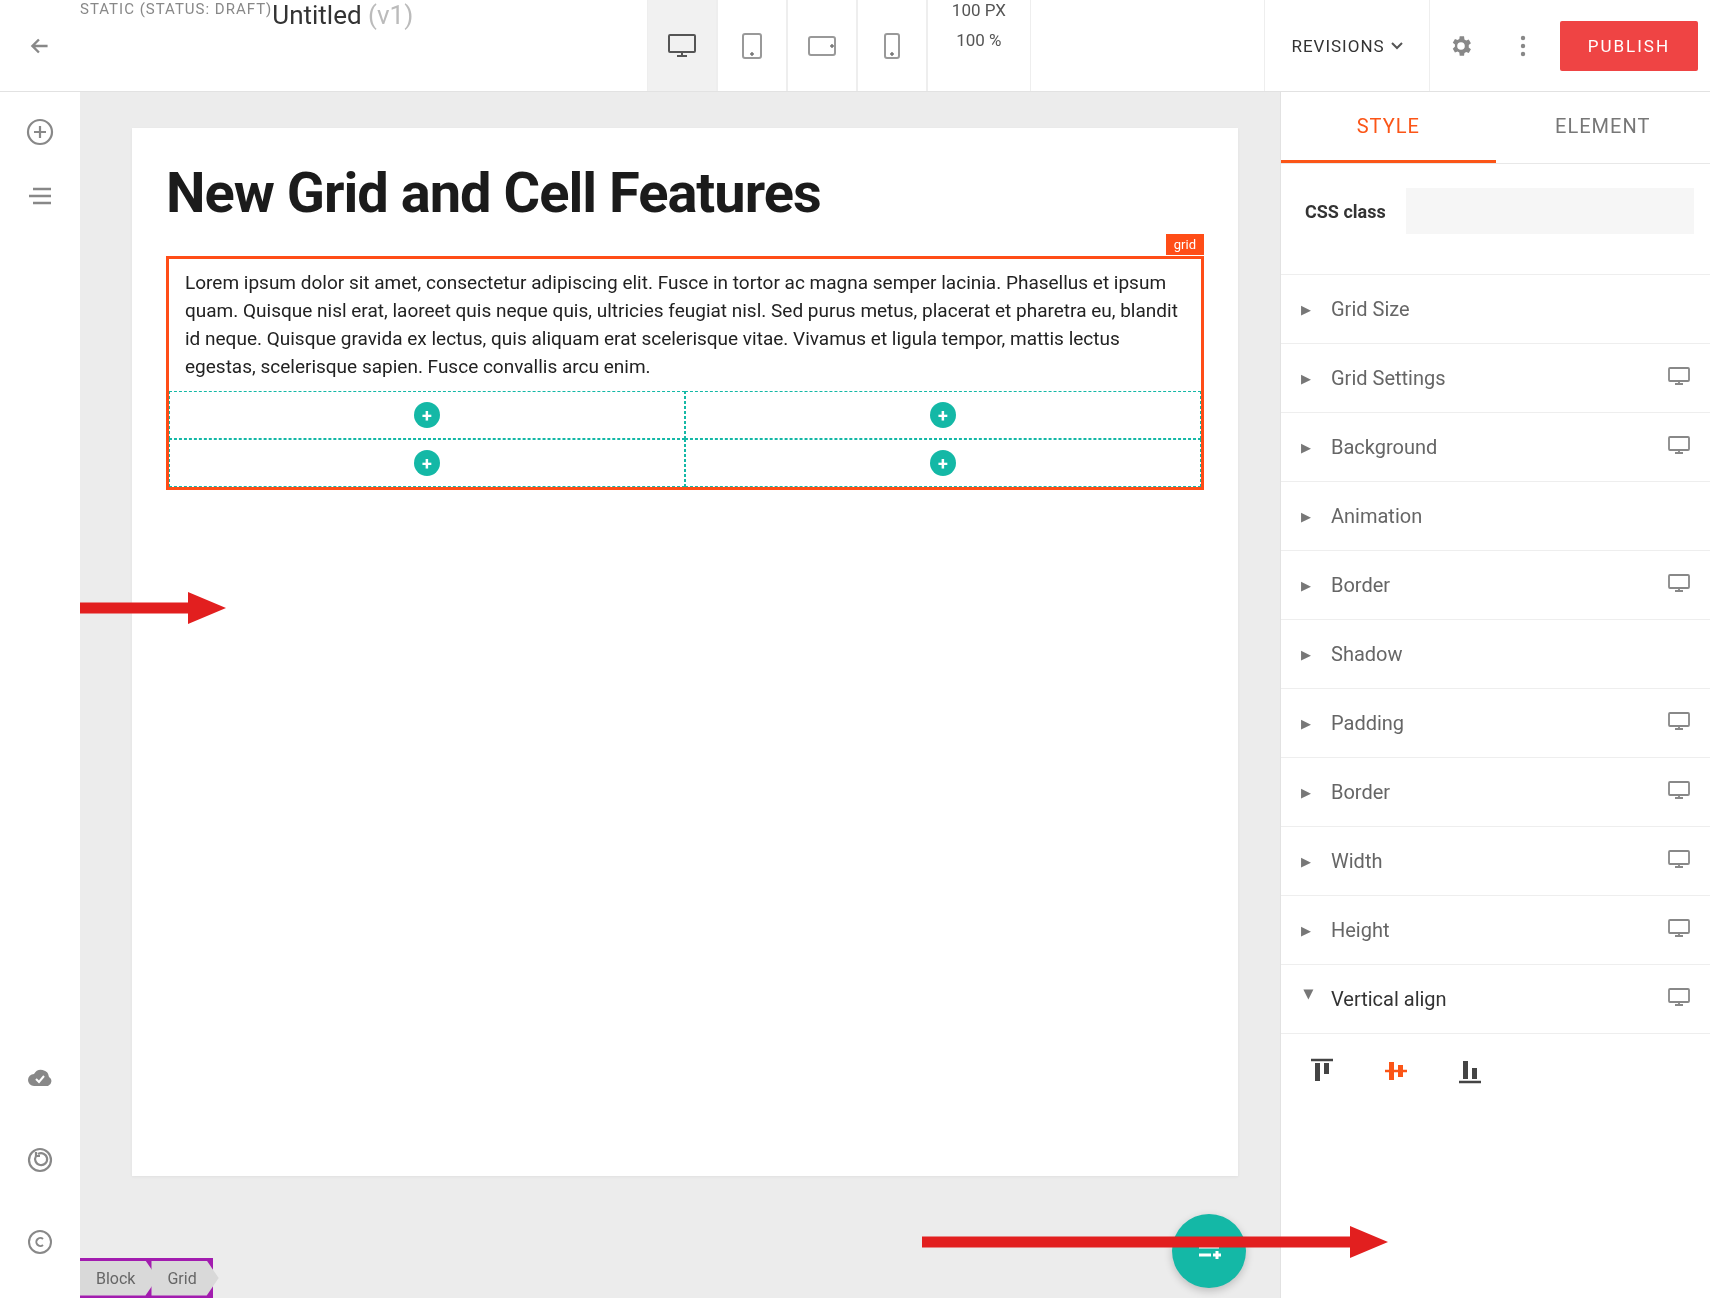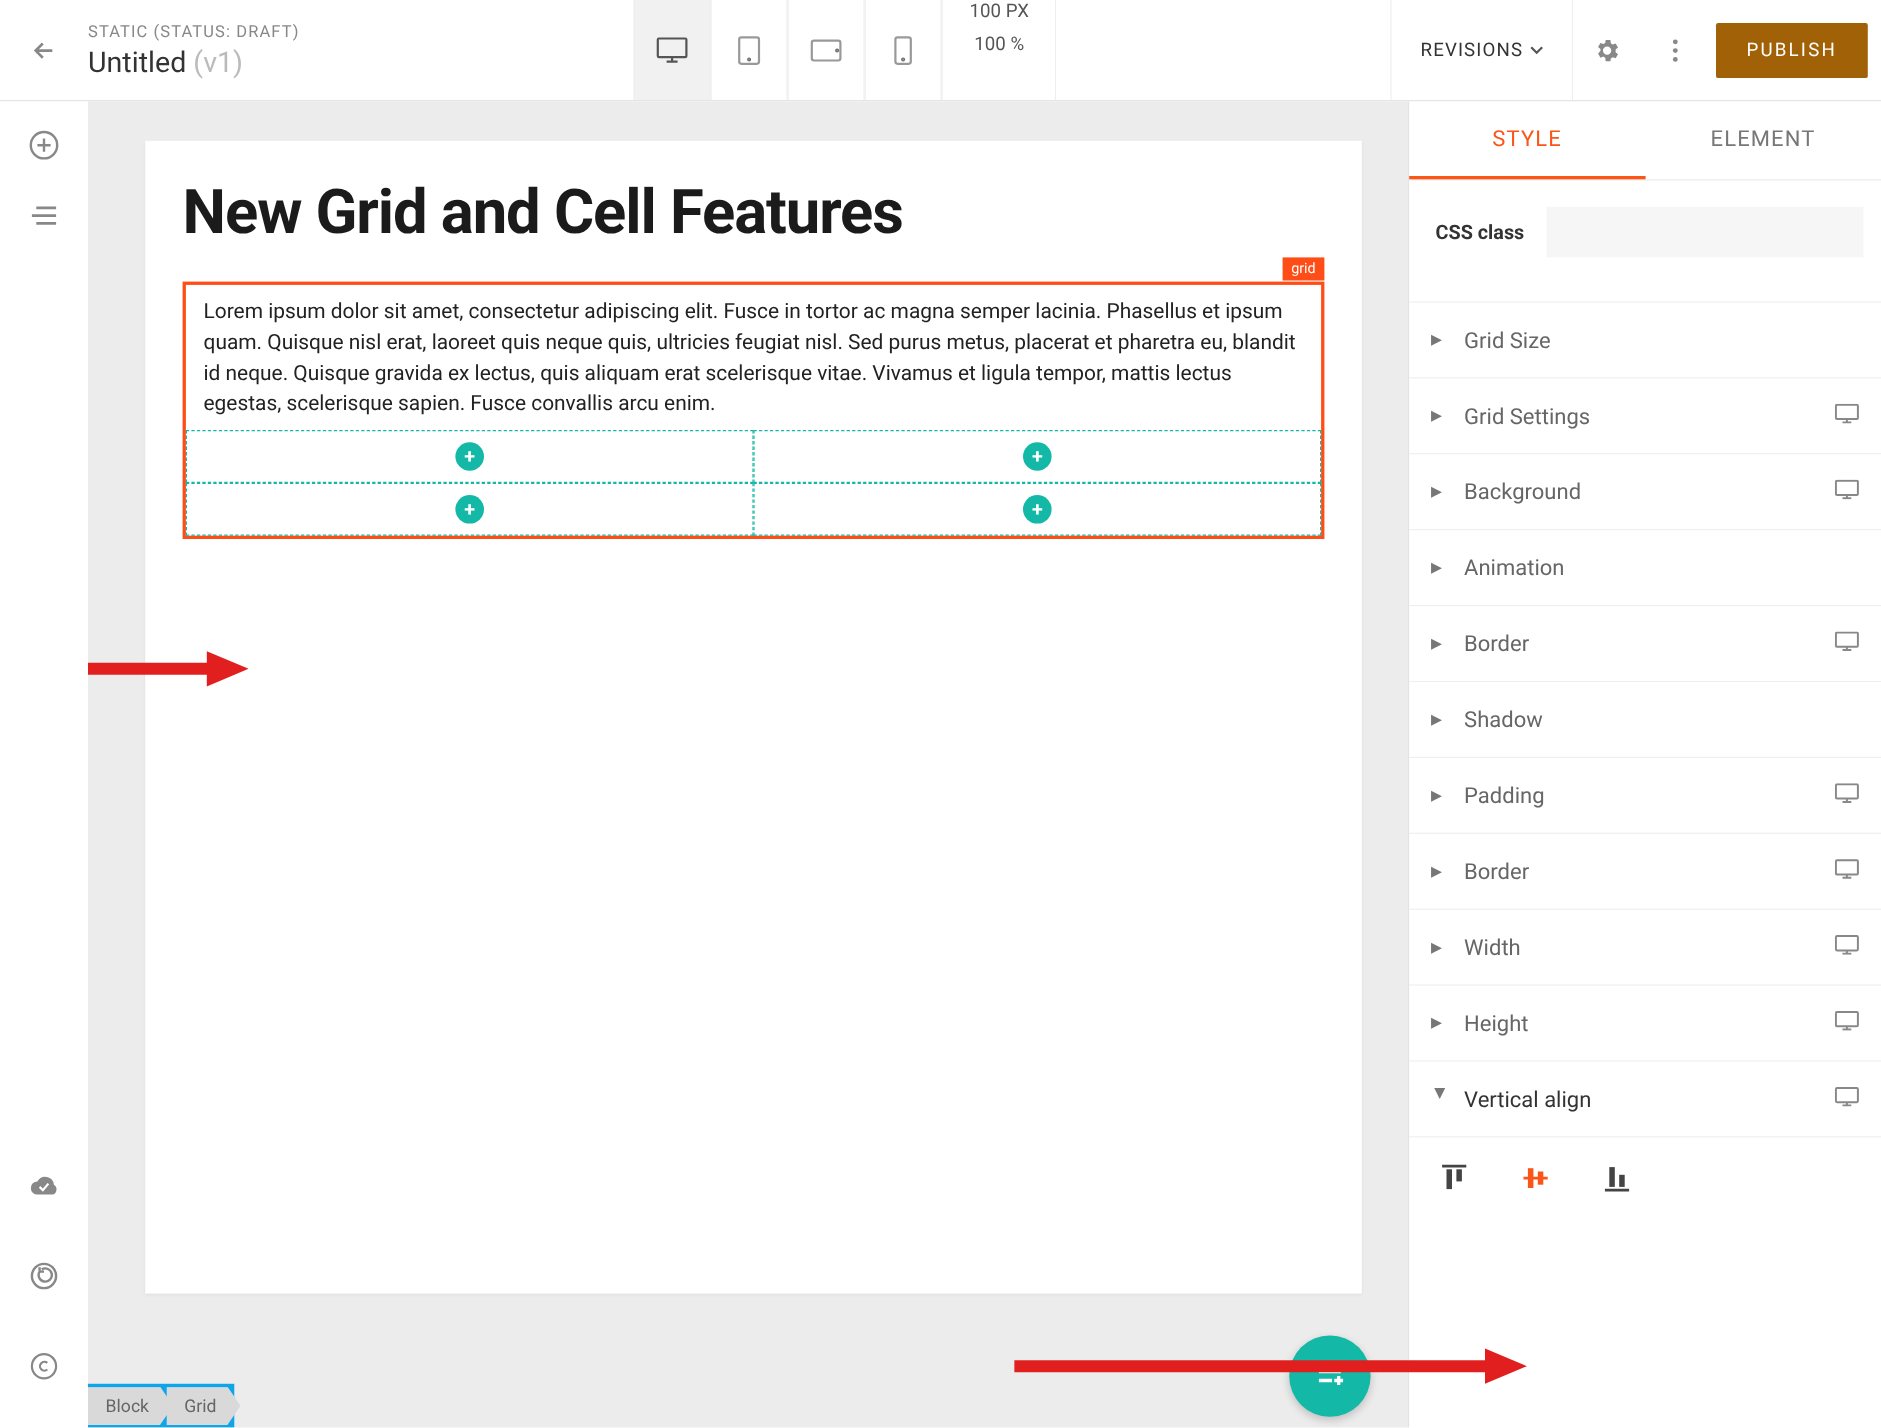--- a/index.html
+++ b/index.html
@@ -2,33 +2,33 @@
 <html><head>
 <meta charset="utf-8">
 <style>
   * { box-sizing: border-box; margin: 0; padding: 0; }
   html, body { height: 100%; font-family: -apple-system, BlinkMacSystemFont, "Segoe UI", Roboto, "Helvetica Neue", Arial, sans-serif; color:#333; }
   body { background:#fff; display:flex; flex-direction:column; height:100vh; overflow:hidden; }
 
   
   .topbar { display:flex; align-items:stretch; border-bottom:1px solid #e2e2e2; height:92px; }
   .back-col { width:80px; display:flex; align-items:center; justify-content:center; }
-  .title-block { display:flex; flex-direction:column; justify-content:center; padding-left:0; }
+  .title-block { display:flex; justify-content:center; padding-left:0; }
   .status-line { font-size:15px; letter-spacing:1px; color:#888; text-transform:uppercase; margin-bottom:4px;}
   .title-line { font-size:26px; color:#333; }
   .title-line .ver { color:#bbb; }
   .flex1 { flex:1; }
   .device-group { display:flex; align-items:stretch; }
   .device-btn { width:70px; display:flex; align-items:center; justify-content:center; border-left:1px solid #eee; border-right:1px solid #eee; cursor:pointer; }
   .device-btn.active { background:#f1f1f1; }
   .device-btn svg { stroke:#666; fill:none; }
   .zoom-block { display:flex; align-items:center; gap:10px; padding:0 24px; border-left:1px solid #eee; border-right:1px solid #eee; color:#555; font-size:17px;flex-direction:column;}
   .revisions { display:flex; align-items:center; padding:0 26px; gap:6px; font-size:17px; letter-spacing:1px; color:#333; border-left:1px solid #eee; border-right:1px solid #eee; cursor:pointer;}
   .icon-btn { width:62px; display:flex; align-items:center; justify-content:center; cursor:pointer; }
-  .publish-btn { background:#a16207; color:#fff; font-size:17px; letter-spacing:2px; padding:0 28px; margin:20px 12px 20px 6px; border-radius:2px; display:flex; align-items:center; cursor:pointer; height:50px; align-self:center;}
+  .publish-btn { background:#ef4444; color:#fff; font-size:17px; letter-spacing:2px; padding:0 28px; margin:20px 12px 20px 6px; border-radius:2px; display:flex; align-items:center; cursor:pointer; height:50px; align-self:center;}
   
   
   .main-row { flex:1; display:flex; overflow:hidden; }
   
   
   .left-rail { width:80px; display:flex; flex-direction:column; align-items:center; padding-top:20px; position:relative;}
   .rail-btn { width:40px; height:40px; display:flex; align-items:center; justify-content:center; margin-bottom:24px; cursor:pointer;}
   .rail-bottom { position:absolute; bottom:12px; display:flex; flex-direction:column; align-items:center; gap:18px;}
 
   
@@ -47,21 +47,21 @@
   .plus-dot { width:26px; height:26px; border-radius:50%; background:#14b8a6; display:flex; align-items:center; justify-content:center; color:#fff; font-size:18px; font-weight:bold; cursor:pointer;}
   
   
   .arrow1 { position:absolute; top:496px; left:0; width:146px; height:40px; pointer-events:none;}
   .arrow2 { position:absolute; bottom:36px; left:922px; width:480px; height:40px; pointer-events:none; z-index:60;}
   
   
   .fab { position:absolute; right:34px; bottom:10px; width:74px; height:74px; border-radius:50%; background:#14b8a6; display:flex; align-items:center; justify-content:center; box-shadow:0 3px 8px rgba(0,0,0,.2); z-index:50; cursor:pointer;}
   
   
-  .breadcrumb-bar { position:absolute; left:0; bottom:0; height:40px; display:flex; align-items:center; background:#0ea5e9;}
+  .breadcrumb-bar { position:absolute; left:0; bottom:0; height:40px; display:flex; align-items:center; background:#a21caf;}
   .crumb { background:#d9d9d9; color:#666; font-size:16px; padding:8px 22px 8px 16px; clip-path: polygon(0 0, calc(100% - 12px) 0, 100% 50%, calc(100% - 12px) 100%, 0 100%); margin-right:-6px; cursor:pointer;}
 
   
   .right-panel { width:430px; border-left:1px solid #e2e2e2; display:flex; flex-direction:column; overflow-y:auto;}
   .panel-tabs { display:flex; border-bottom:1px solid #e8e8e8; }
   .panel-tab { flex:1; text-align:center; padding:22px 0; font-size:20px; letter-spacing:1px; color:#777; cursor:pointer; border-bottom:3px solid transparent;}
   .panel-tab.active { color:#fb5517; border-bottom-color:#fb5517;}
   .css-row { display:flex; align-items:center; padding:24px 16px 40px 24px; border-bottom:1px solid #eee;}
   .css-row label { font-size:18px; color:#333; margin-right:20px;font-weight:bold;}
   .css-row input { flex:1; height:46px; border:none; background:#f6f6f6; padding:0 12px; font-size:16px;}

